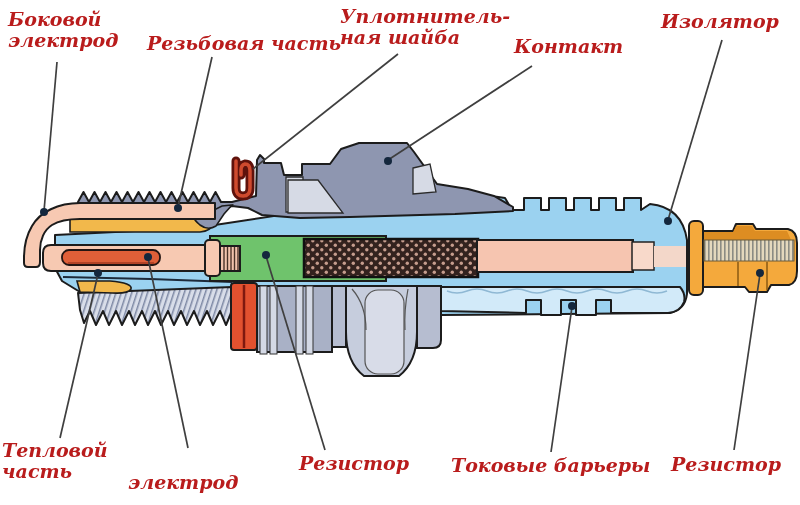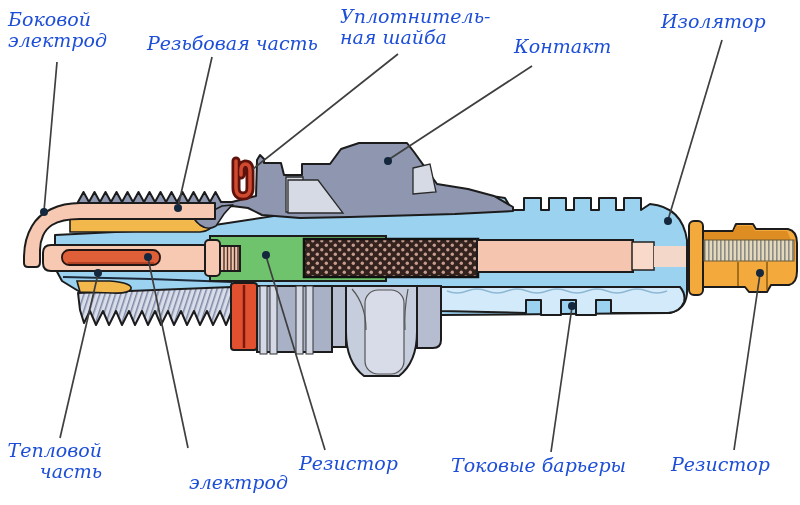--- a/index.html
+++ b/index.html
@@ -1,24 +1,24 @@
 <!DOCTYPE html>
 <html><head>
 <meta charset="utf-8">
 <style>
   html,body{margin:0;padding:0;background:#ffffff;}
   #stage{
     position:relative;width:800px;height:505px;background:#ffffff;overflow:hidden;
     font-family:"DejaVu Serif","Liberation Serif",serif;
   }
   .lbl{
-    position:absolute;font-weight:normal;font-style:italic;
-    font-size:19px;line-height:21px;color:#1d4ed8;white-space:nowrap;
+    position:absolute;font-weight:bold;font-style:italic;
+    font-size:19px;line-height:21px;color:#b91c1c;white-space:nowrap;
   }
-  .lbl.center{text-align:right;white-space:normal;}
+  .lbl.center{text-align:left;white-space:normal;}
   svg{position:absolute;left:0;top:0;}
 </style>
 </head>
 <body>
 
 <div id="stage">
 
 <svg width="800" height="505" viewBox="0 0 800 505">
   <defs>
     <pattern id="hatch" width="5" height="5" patternUnits="userSpaceOnUse" patternTransform="rotate(18)">

